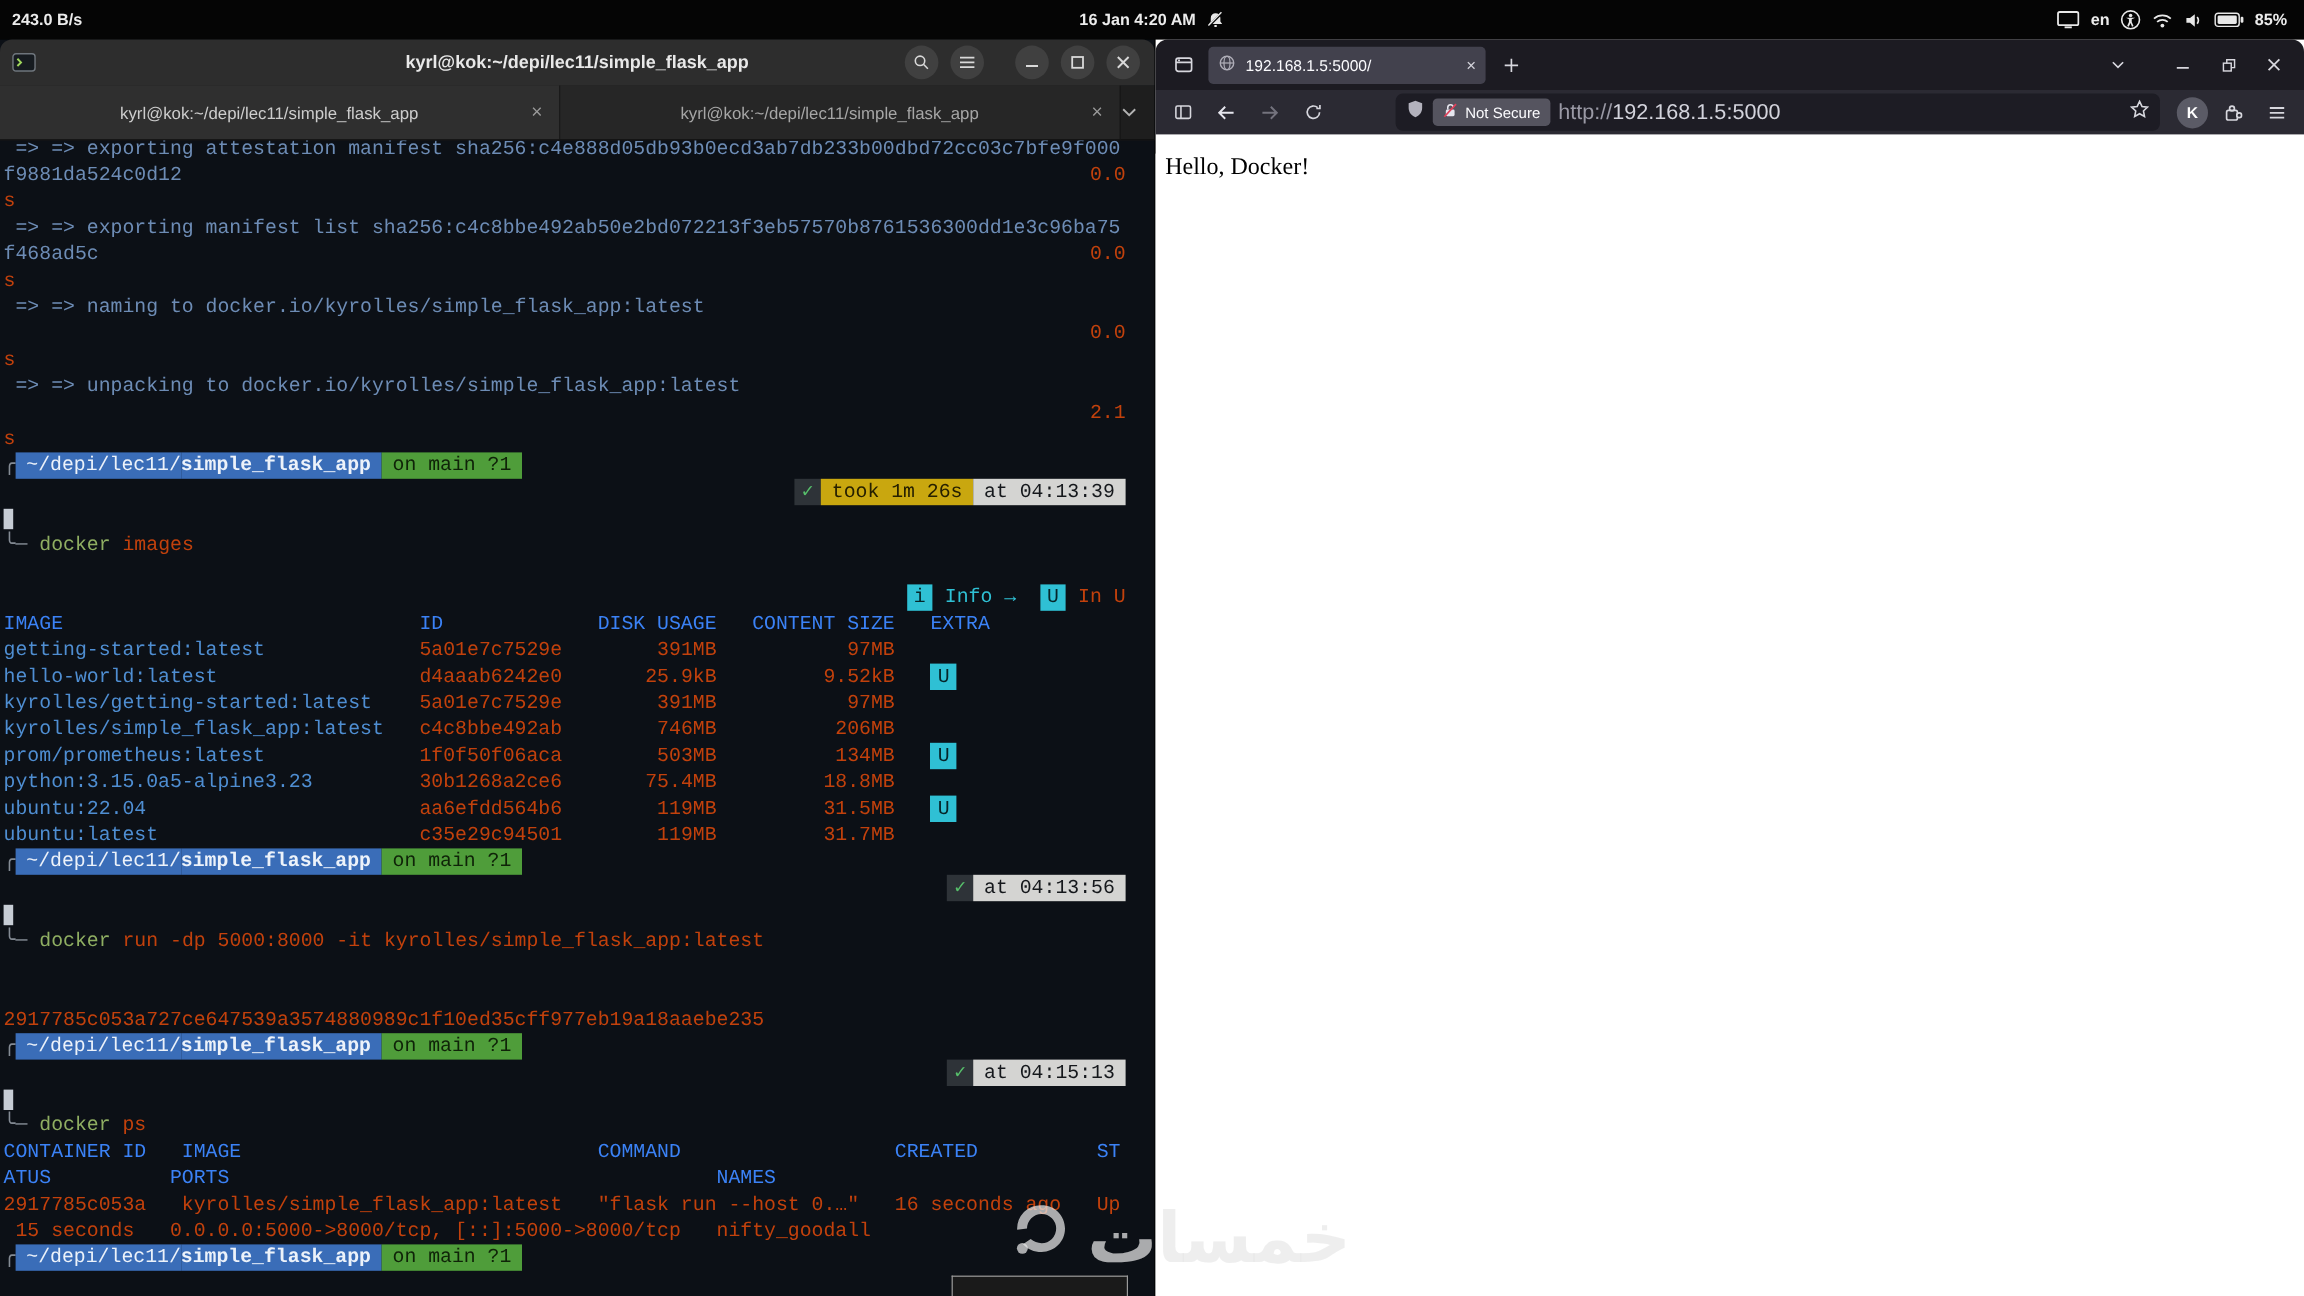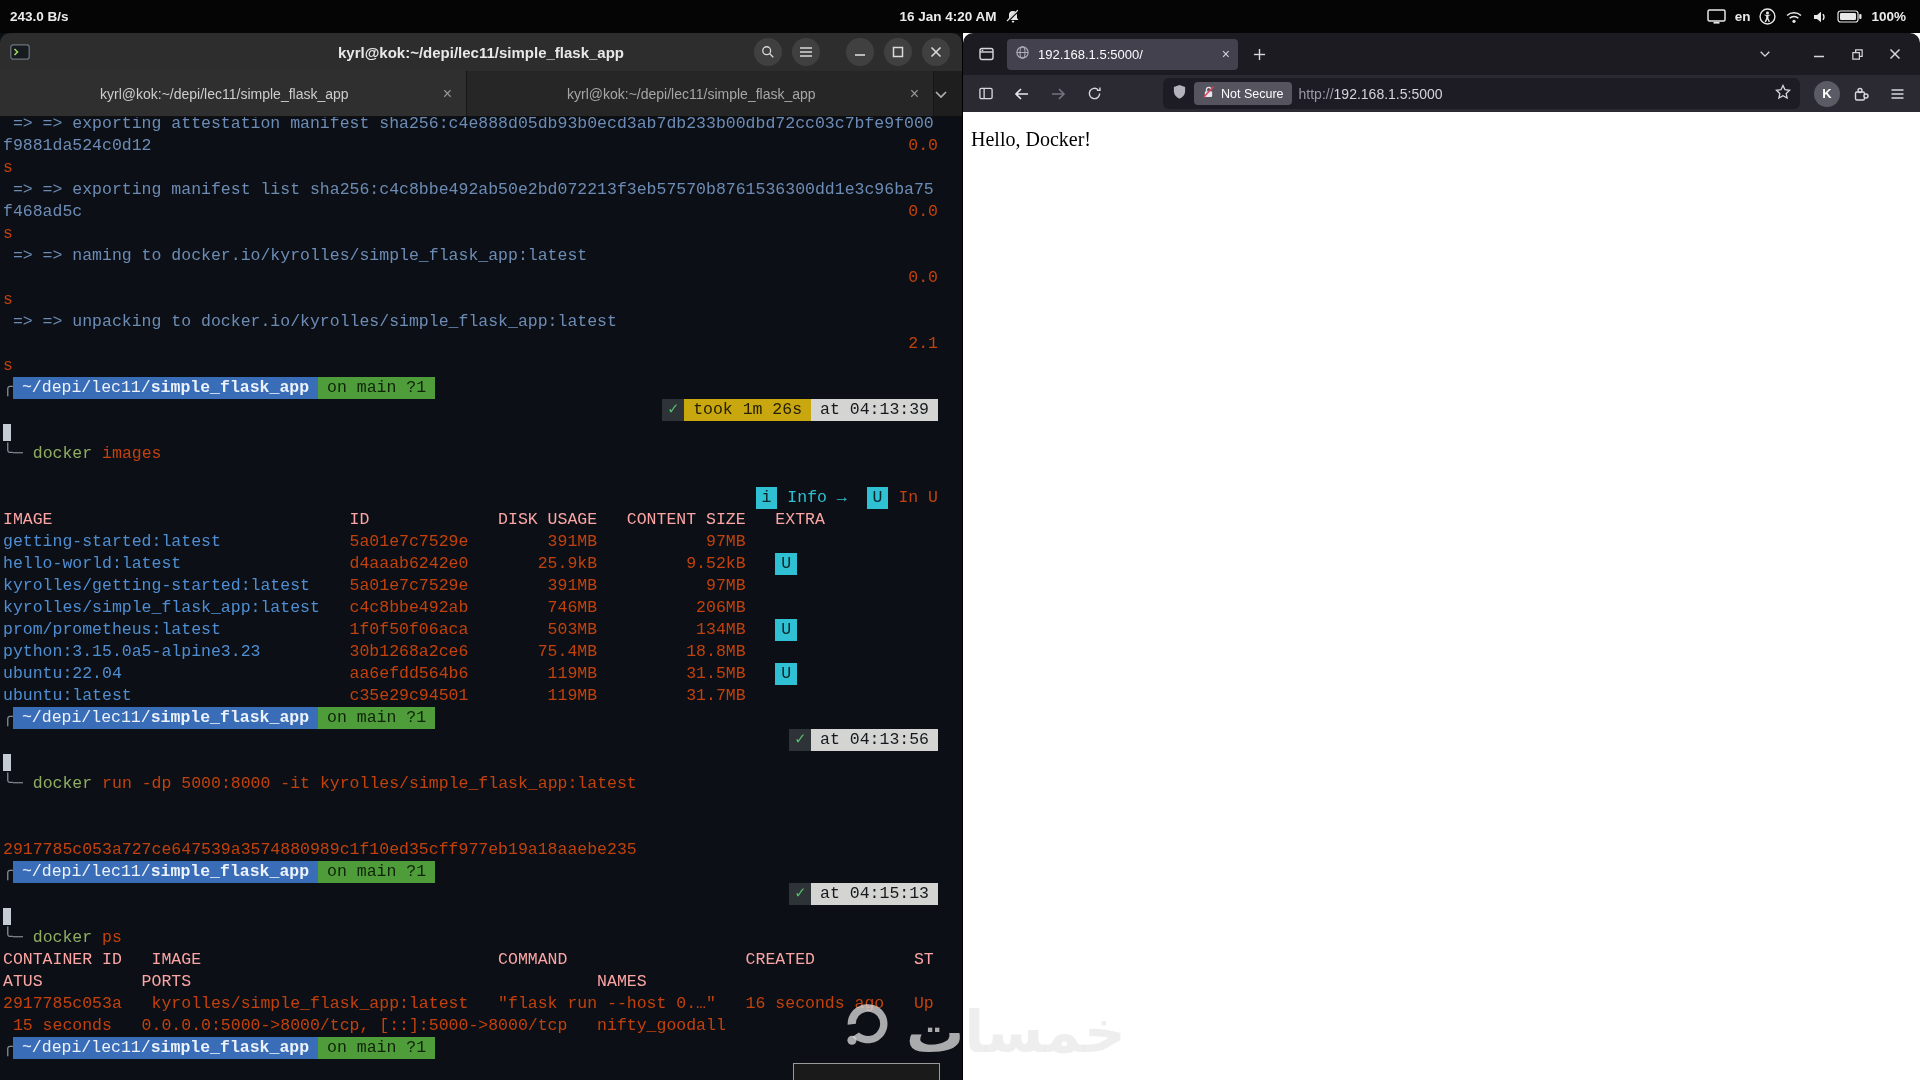--- a/index.html
+++ b/index.html
@@ -38,21 +38,21 @@
             font-family:Liberation Mono, monospace;font-size:16.5px;}
   .term-lines{margin-top:-4px;padding:0 24px 0 3px;}
   .tl{display:flex;height:22px;line-height:22px;align-items:center;white-space:pre;}
   .tr{margin-left:auto;display:flex;align-items:center;}
   .sg{white-space:pre;}
   .fg{color:#c2410c}
   .build{color:#6d8cb5}
   .frame{color:#848b94}
   .cmd{color:#8fae62}
   .img{color:#4f8ed2}
-  .hdr{color:#fca5a5}
+  .hdr{color:#3b82f6}
   .cyan{color:#2fc0d4}
   .chip{display:inline-block;}
   .pl{padding-left:9px}.pr{padding-right:9px}.ps{padding-left:6px;padding-right:6px}
   .b{font-weight:bold}
   .cpath{background:#3a6db8;color:#ecf2fa}
   .cgit{background:#4f9d3a;color:#0f2308}
   .cok{background:#2e3338;color:#57c06b}
   .ctook{background:#c9a70f;color:#262000}
   .ctime{background:#d4d4d2;color:#15181c}
   .ccyan{background:#2fc0d4;color:#062529}
@@ -72,21 +72,21 @@
              justify-content:center;color:#d7d7de;flex:none;}
   .b-newtab{margin-left:6px;}
   .b-strip-end{margin-left:auto;display:flex;align-items:center;}
   .b-winbtns{display:flex;align-items:center;gap:8px;margin-left:24px;padding-right:2px;}
 
   .b-toolbar{height:37px;background:#2b2a33;display:flex;align-items:center;padding:0 8px;gap:6px;}
   .urlbar{flex:1;height:31px;background:#1d1c24;border-radius:6px;display:flex;align-items:center;
           gap:7px;padding:0 9px;margin-left:48px;margin-right:8px;}
   .sec-chip{display:flex;align-items:center;gap:6px;background:#55545f;border-radius:4px;
             padding:3px 8px;color:#fbfbfe;font-size:12.5px;white-space:nowrap;}
-  .url{font-size:14px;color:#d3d3dc;flex:1;white-space:nowrap;overflow:hidden;}
+  .url{font-size:18px;color:#d3d3dc;flex:1;white-space:nowrap;overflow:hidden;}
   .url .scheme{color:#9a99a5}
   .avatar{width:26px;height:26px;border-radius:50%;background:#5b5b66;color:#fff;font-size:13px;
           font-weight:700;display:flex;align-items:center;justify-content:center;}
   .b-content{height:964px;background:#fff;color:#000;}
   .b-content p{margin:16px 0 0 8px;font-family:"Liberation Serif",serif;font-size:20px;}
 
   
   .watermark{position:absolute;left:842px;top:998px;display:flex;align-items:center;gap:12px;
              color:rgba(232,232,232,0.72);font-size:58px;font-weight:bold;z-index:5;
              font-family:"DejaVu Sans",sans-serif;pointer-events:none;}
@@ -153,21 +153,21 @@
             <path d="M11 4.2a4.8 4.8 0 0 1 0 5.6" fill="none" stroke="#e8e8e8" stroke-width="1.4"></path>
           </svg>
       </span>
       <span class="sysicon">
         <svg width="25" height="13" viewBox="0 0 25 13">
             <rect x="1" y="1" width="20" height="11" rx="2.5" fill="none" stroke="#e8e8e8" stroke-width="1.2"></rect>
             <rect x="3" y="3" width="16" height="7" rx="1.2" fill="#e8e8e8"></rect>
             <rect x="22.2" y="4" width="2.3" height="5" rx="1" fill="#e8e8e8"></rect>
           </svg>
       </span>
-      <span>100%</span>
+      <span>85%</span>
     </div>
   </header>
 
   <section class="t-win">
     <div class="t-titlebar">
       <span class="t-appicon">
         <svg width="20" height="16" viewBox="0 0 20 16">
             <rect x="0.8" y="0.8" width="18.4" height="14.4" rx="2.5" fill="#161b20" stroke="#6e757c" stroke-width="1.2"></rect>
             <path d="M4.5 5l3 3-3 3" stroke="#9fd65c" stroke-width="1.6" fill="none"></path>
           </svg>

